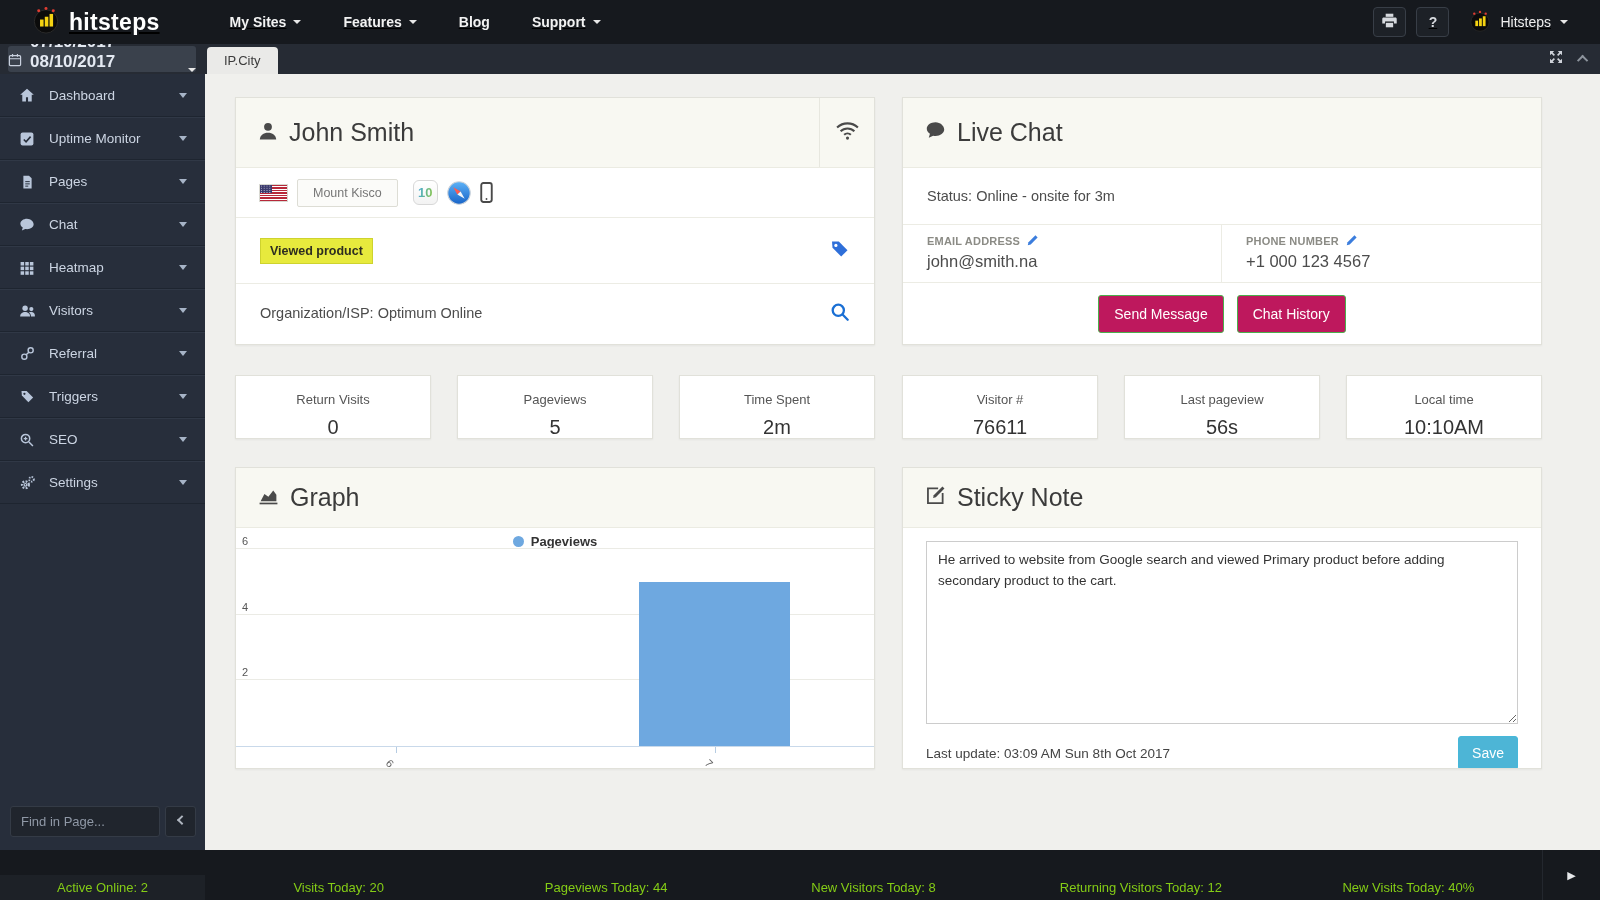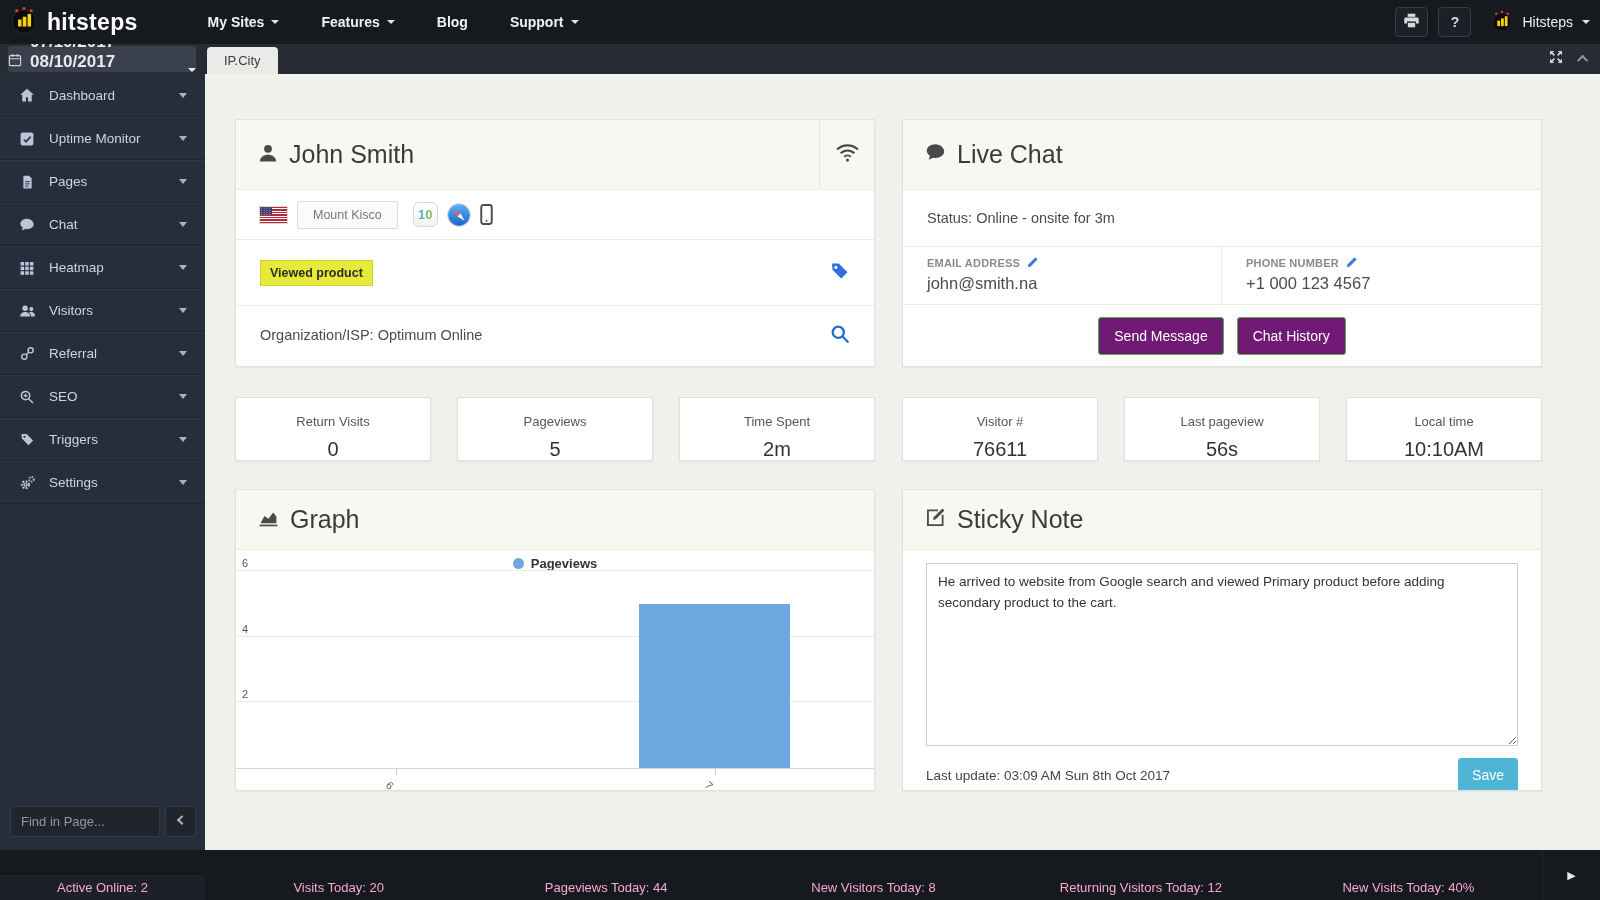--- a/index.html
+++ b/index.html
@@ -5,21 +5,21 @@
   * { box-sizing: border-box; margin: 0; padding: 0; }
   html,body { width:1600px; height:900px; }
   body {
     position: relative;
     font-family: "Liberation Sans", sans-serif;
     background: #f0f0ed;
     overflow: hidden;
   }
   
   .navbar { position:absolute; top:0; left:0; right:0; height:44px; background:#16191e;
-            display:flex; align-items:center; padding:0 10px; z-index:6; }
+            display:flex; align-items:center; padding:0 32px; z-index:6;text-decoration:underline; }
   .brand { display:flex; align-items:center; gap:9px; cursor:pointer; }
   .brand-text { color:#fff; font-size:23px; font-weight:bold; letter-spacing:.3px; }
   .nav-menu { display:flex; margin-left:70px; gap:42px; }
   .nav-item { color:#f2f2f2; font-size:14px; font-weight:bold; display:flex; align-items:center; gap:7px; cursor:pointer; }
   .caret-down { width:0; height:0; border-left:4px solid transparent; border-right:4px solid transparent; border-top:4.5px solid #e7e7e7; }
   .nav-right { margin-left:auto; display:flex; align-items:center; gap:10px; }
   .icon-btn { width:33px; height:30px; border:1px solid #383e47; border-radius:4px; background:#1d2127;
               display:flex; align-items:center; justify-content:center; color:#d8dbe0; font-weight:bold; font-size:14px; cursor:pointer; }
   .account { display:flex; align-items:center; gap:9px; color:#eee; font-size:14px; margin-left:10px; cursor:pointer; }
 
@@ -46,21 +46,21 @@
   .find-input::placeholder { color:#8f98a6; }
   .find-btn { width:31px; height:31px; background:#20252d; border:1px solid #343b46; border-radius:3px;
               display:flex; align-items:center; justify-content:center; cursor:pointer; }
   .chev-left { width:7px; height:7px; border-top:2px solid #aeb5bf; border-left:2px solid #aeb5bf; transform:rotate(-45deg) translateX(2px); }
 
   
   .main { position:absolute; top:74px; left:205px; right:0; bottom:50px; background:#f0f0ed;
           padding:23px 28px 0 30px; overflow:hidden; }
   .row { display:flex; gap:27px; }
   .card { background:#fff; border:1px solid #e1e1da; box-shadow:0 1px 2px rgba(0,0,0,.05); width:640px; overflow:hidden; }
-  .h-row1 { height:248px;margin-top:22px; }
+  .h-row1 { height:248px; }
   .h-row3 { height:302px; }
   .card-header { height:70px; background:#f8f8f2; border-bottom:1px solid #ebebe2; display:flex; align-items:center; padding:0 22px; }
   .hdr-60 .card-header { height:60px; }
   .card-title { font-size:25px; color:#3b3b3b; margin-left:11px; white-space:nowrap; }
 
   
   .vc-flagrow { padding:0 24px; height:50px; display:flex; align-items:center; border-bottom:1px solid #ecece4; }
   .vc-tagrow  { padding:0 24px; height:66px; display:flex; align-items:center; justify-content:space-between; border-bottom:1px solid #ecece4; }
   .vc-orgrow  { padding:0 24px; height:58px; display:flex; align-items:center; justify-content:space-between; font-size:14.5px; color:#4c4c4c; }
   .wifi-box { margin-left:auto; margin-right:-22px; width:55px; height:100%; border-left:1px solid #e7e7df;
@@ -81,21 +81,21 @@
 
   
   .lc-status { padding:0 24px; height:57px; display:flex; align-items:center; font-size:14.5px; color:#4c4c4c;
                border-bottom:1px solid #ecece4; }
   .lc-contact { display:flex; border-bottom:1px solid #ecece4; height:58px; }
   .lc-half { width:50%; padding:9px 24px 0; }
   .lc-half:first-child { border-right:1px solid #ecece4; }
   .c-label { font-size:11px; color:#8b8b85; font-weight:bold; letter-spacing:.2px; display:flex; align-items:center; gap:7px; }
   .c-value { font-size:16.5px; color:#4c4c4c; margin-top:4px; }
   .lc-buttons { height:62px; display:flex; align-items:center; justify-content:center; gap:13px; }
-  .btn-green { background:#701a75; border:1px solid #4cae4c; color:#fff; font-size:14px; padding:10px 15px;
+  .btn-green { background:#be185d; border:1px solid #4cae4c; color:#fff; font-size:14px; padding:10px 15px;
                border-radius:3px; cursor:pointer; font-family:inherit; }
 
   
   .stat-row { margin-top:30px; }
   .stat-group { width:640px; display:flex; justify-content:space-between; }
   .stat { width:196px; height:64px; background:#fff; border:1px solid #e1e1da; box-shadow:0 1px 2px rgba(0,0,0,.05);
           text-align:center; padding-top:16px; }
   .stat-label { font-size:13px; color:#555; }
   .stat-value { font-size:20px; color:#333; margin-top:9px; }
 
@@ -115,21 +115,21 @@
   .sticky-body { padding:13px 23px 0; }
   .note-area { width:100%; height:183px; border:1px solid #ccc; padding:8px 11px; font-family:inherit;
                font-size:13.5px; color:#333; line-height:1.55; resize:vertical; background:#fff; }
   .sticky-foot { display:flex; justify-content:space-between; align-items:center; margin-top:8px; }
   .last-update { font-size:13.5px; color:#444; }
   .save-btn { background:#4db5d6; border:1px solid #46b8da; color:#fff; font-size:14px; padding:8px 13px;
               border-radius:3px; cursor:pointer; font-family:inherit; }
 
   
   .footer { position:absolute; left:0; right:0; bottom:0; height:50px; background:#16191e; display:flex; z-index:6; }
-  .foot-cell { flex:1; display:flex; align-items:center; justify-content:center; color:#f9a8d4; font-size:13px;margin-top:25px; }
+  .foot-cell { flex:1; display:flex; align-items:center; justify-content:center; color:#84cc16; font-size:13px;margin-top:25px; }
   .foot-first { flex:0 0 205px; background:#1d2127; }
   .foot-arrow { flex:0 0 58px; border-left:1px solid #23272e; display:flex; align-items:center; justify-content:center;
                 color:#e6e8ea; font-size:11px; cursor:pointer; }
 </style>
 </head>
 <body>
 
 <header class="navbar">
   <div class="brand">
     <span>
@@ -295,37 +295,37 @@
           <circle cx="5.8" cy="14.2" r="3.4"></circle>
           <circle cx="14.2" cy="5.8" r="3.4"></circle>
           <path d="M8.2 11.8l3.6-3.6"></path>
         </svg>
       </span>
     <span class="side-label">Referral</span>
     <span class="side-caret"></span>
   </div>
   <div class="side-item">
     <span class="side-icon">
+        <svg width="15" height="15" viewBox="0 0 20 20" fill="currentColor">
+          <path d="M2 2.5h6.8l8.7 8.7-6.3 6.3-8.7-8.7z"></path>
+          <circle cx="5.9" cy="6.4" r="1.5" fill="#272e3b"></circle>
+        </svg>
+      </span>
+    <span class="side-label">Triggers</span>
+    <span class="side-caret"></span>
+  </div>
+  <div class="side-item">
+    <span class="side-icon">
         <svg width="16" height="16" viewBox="0 0 20 20" fill="none" stroke="currentColor" stroke-width="1.9">
           <circle cx="8.2" cy="8.2" r="5.2"></circle>
           <path d="M12.4 12.4l5 5"></path>
           <path d="M5.9 8.2h4.6M8.2 5.9v4.6" stroke-width="1.6"></path>
         </svg>
       </span>
     <span class="side-label">SEO</span>
-    <span class="side-caret"></span>
-  </div>
-  <div class="side-item">
-    <span class="side-icon">
-        <svg width="15" height="15" viewBox="0 0 20 20" fill="currentColor">
-          <path d="M2 2.5h6.8l8.7 8.7-6.3 6.3-8.7-8.7z"></path>
-          <circle cx="5.9" cy="6.4" r="1.5" fill="#272e3b"></circle>
-        </svg>
-      </span>
-    <span class="side-label">Triggers</span>
     <span class="side-caret"></span>
   </div>
   <div class="side-item">
     <span class="side-icon">
         <svg width="17" height="16" viewBox="0 0 20 20" fill="none" stroke="currentColor">
           <circle cx="7.4" cy="12.2" r="4.2" stroke-width="3" stroke-dasharray="2.2 1.7"></circle>
           <circle cx="7.4" cy="12.2" r="1.6" stroke-width="1.5"></circle>
           <circle cx="15" cy="5.4" r="2.9" stroke-width="2.4" stroke-dasharray="1.7 1.4"></circle>
         </svg>
       </span>

